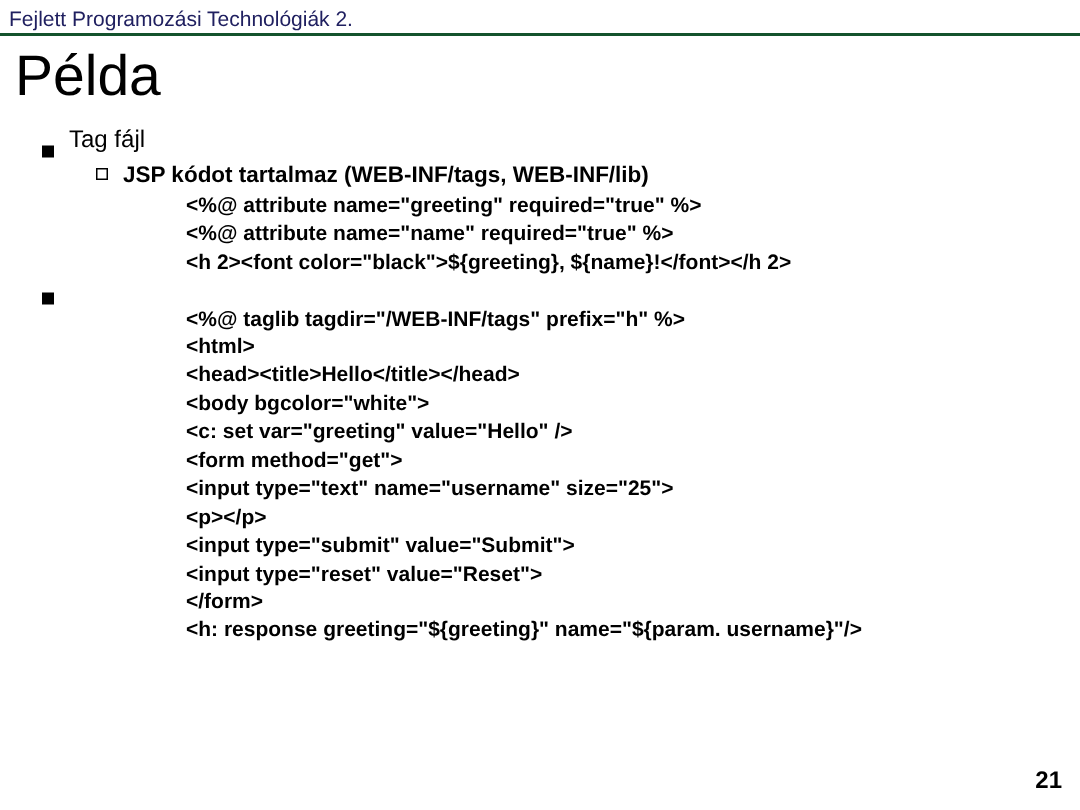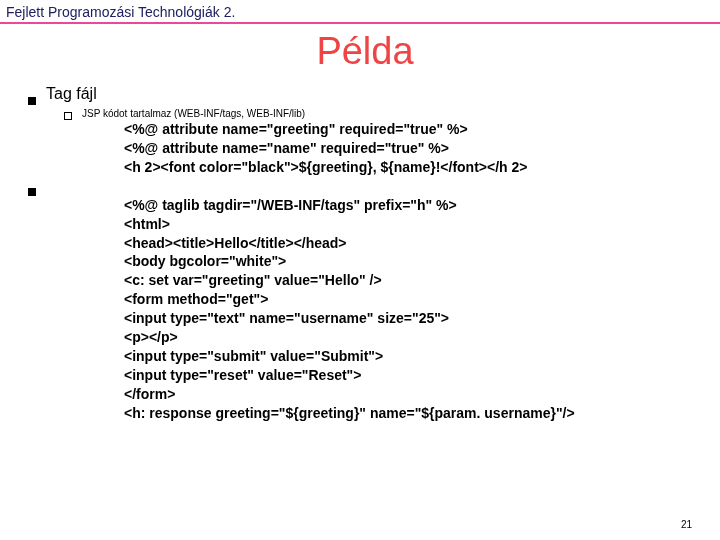--- a/index.html
+++ b/index.html
@@ -12,31 +12,30 @@
     color: #000;
     overflow: hidden;
   }
   .slide {
     width: 720px;
     height: 540px;
     position: relative;
     box-sizing: border-box;
   }
   .header-bar {
-    border-bottom: 2px solid #ec4899;
+    border-bottom: 2px solid #14532d;
     padding: 4px 4px 2px 6px;
     font-size: 14px;
     color: #202060;
   }
   .title {
     font-size: 38px;
     font-weight: 400;
     padding: 6px 0 6px 10px;
-    color: #ef4444;
-    text-align: center;
+    color: #000000;
   }
   .content {
     padding: 0 20px 0 28px;
     font-size: 14px;
     line-height: 1.35;
   }
   .lvl1 {
     display: flex;
     align-items: flex-end;
     margin-top: 4px;
@@ -61,42 +60,43 @@
   .lvl2 .bullet {
     width: 8px;
     height: 8px;
     border: 1px solid #000;
     box-sizing: border-box;
     margin-top: 5px;
     margin-right: 10px;
     flex: 0 0 auto;
   }
   .lvl2 .text {
-    font-size: 10px;
+    font-size: 15px;
+    font-weight: bold;
   }
   .code-block {
     margin-left: 96px;
     font-size: 14px;
     font-weight: bold;
     white-space: pre;
     font-family: Arial, Helvetica, sans-serif;
   }
   .code-block2 {
     margin-left: 96px;
     font-size: 14px;
     font-weight: bold;
     white-space: pre;
     font-family: Arial, Helvetica, sans-serif;
   }
   .page-num {
     position: absolute;
-    right: 28px;
+    right: 12px;
     bottom: 10px;
-    font-size: 10px;
-    font-weight: normal;
+    font-size: 16px;
+    font-weight: bold;
   }
 </style>
 </head>
 <body>
 
 <div class="slide">
 
   <div class="header-bar">
     <span>Fejlett Programozási Technológiák 2.</span>
   </div>

